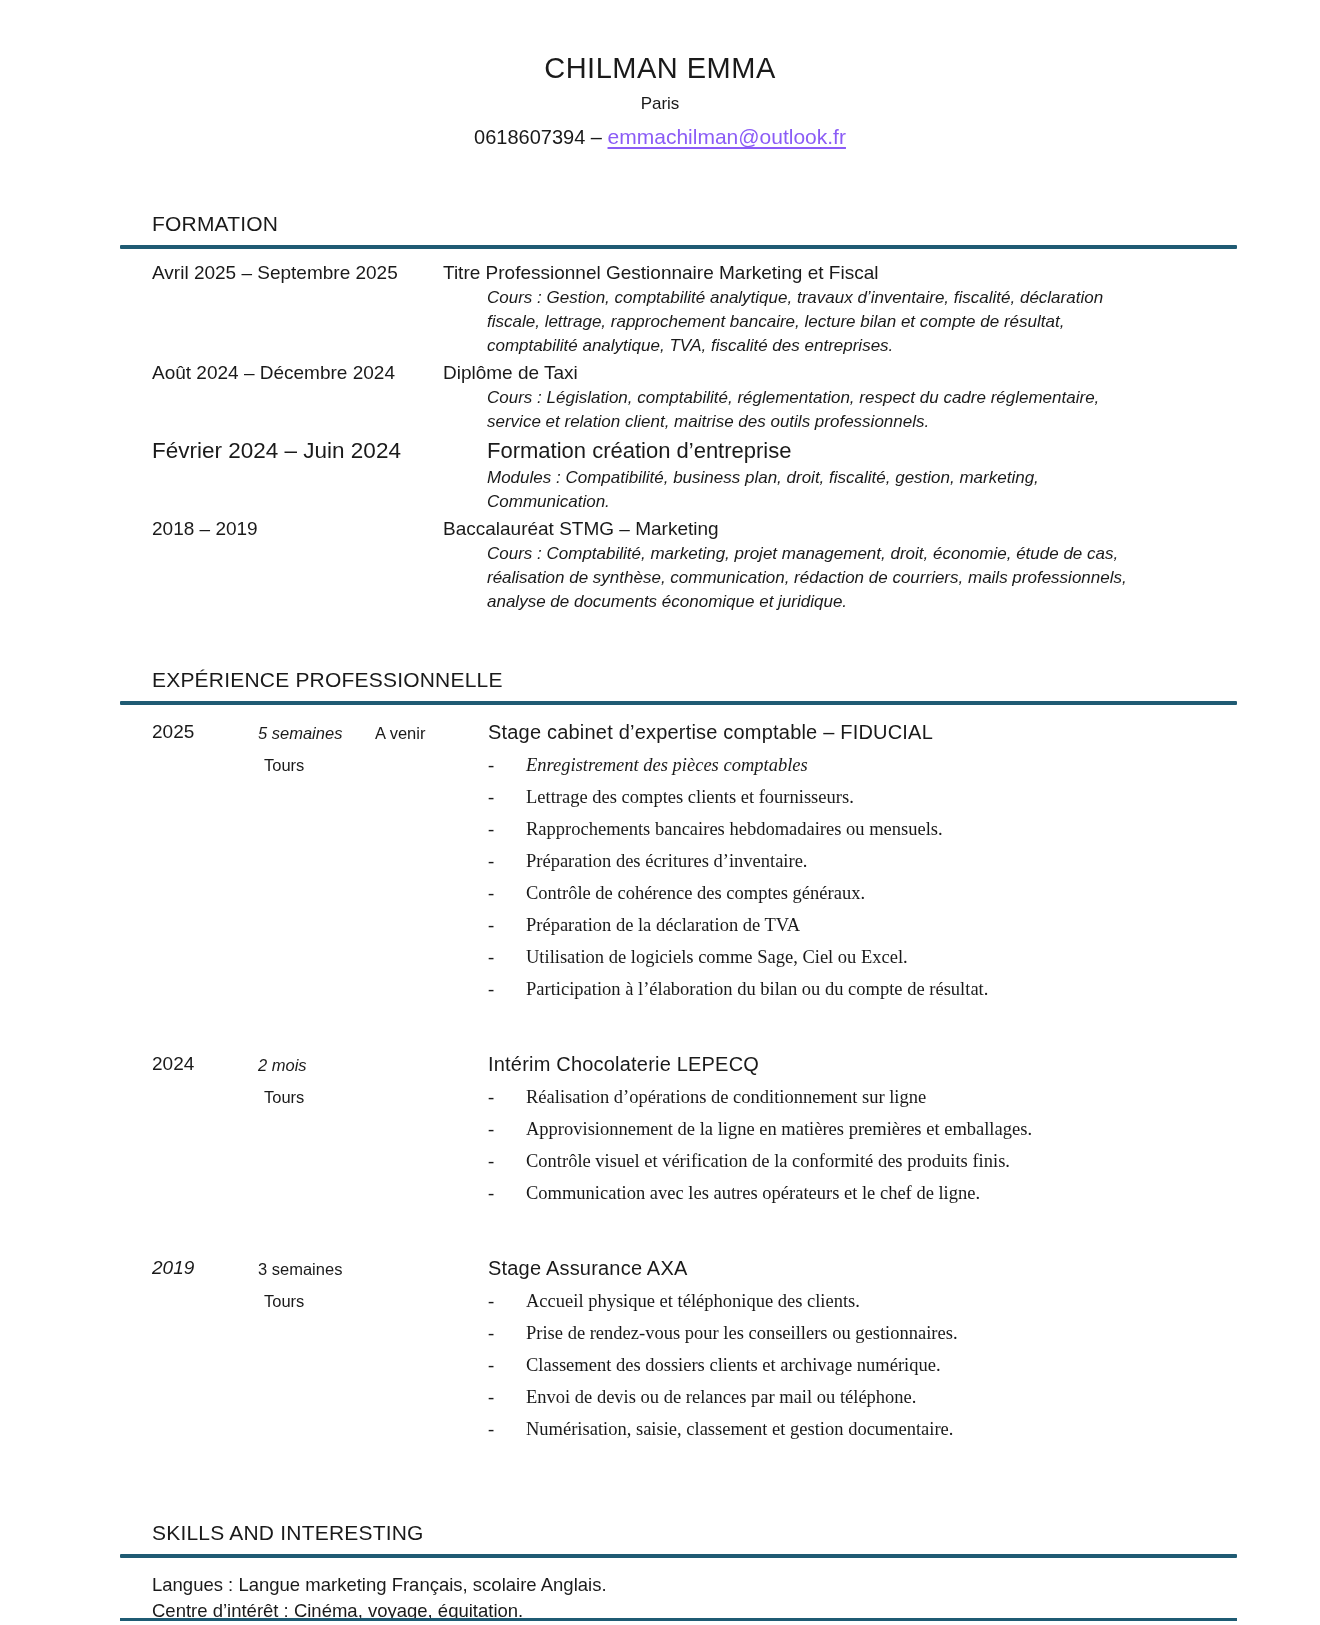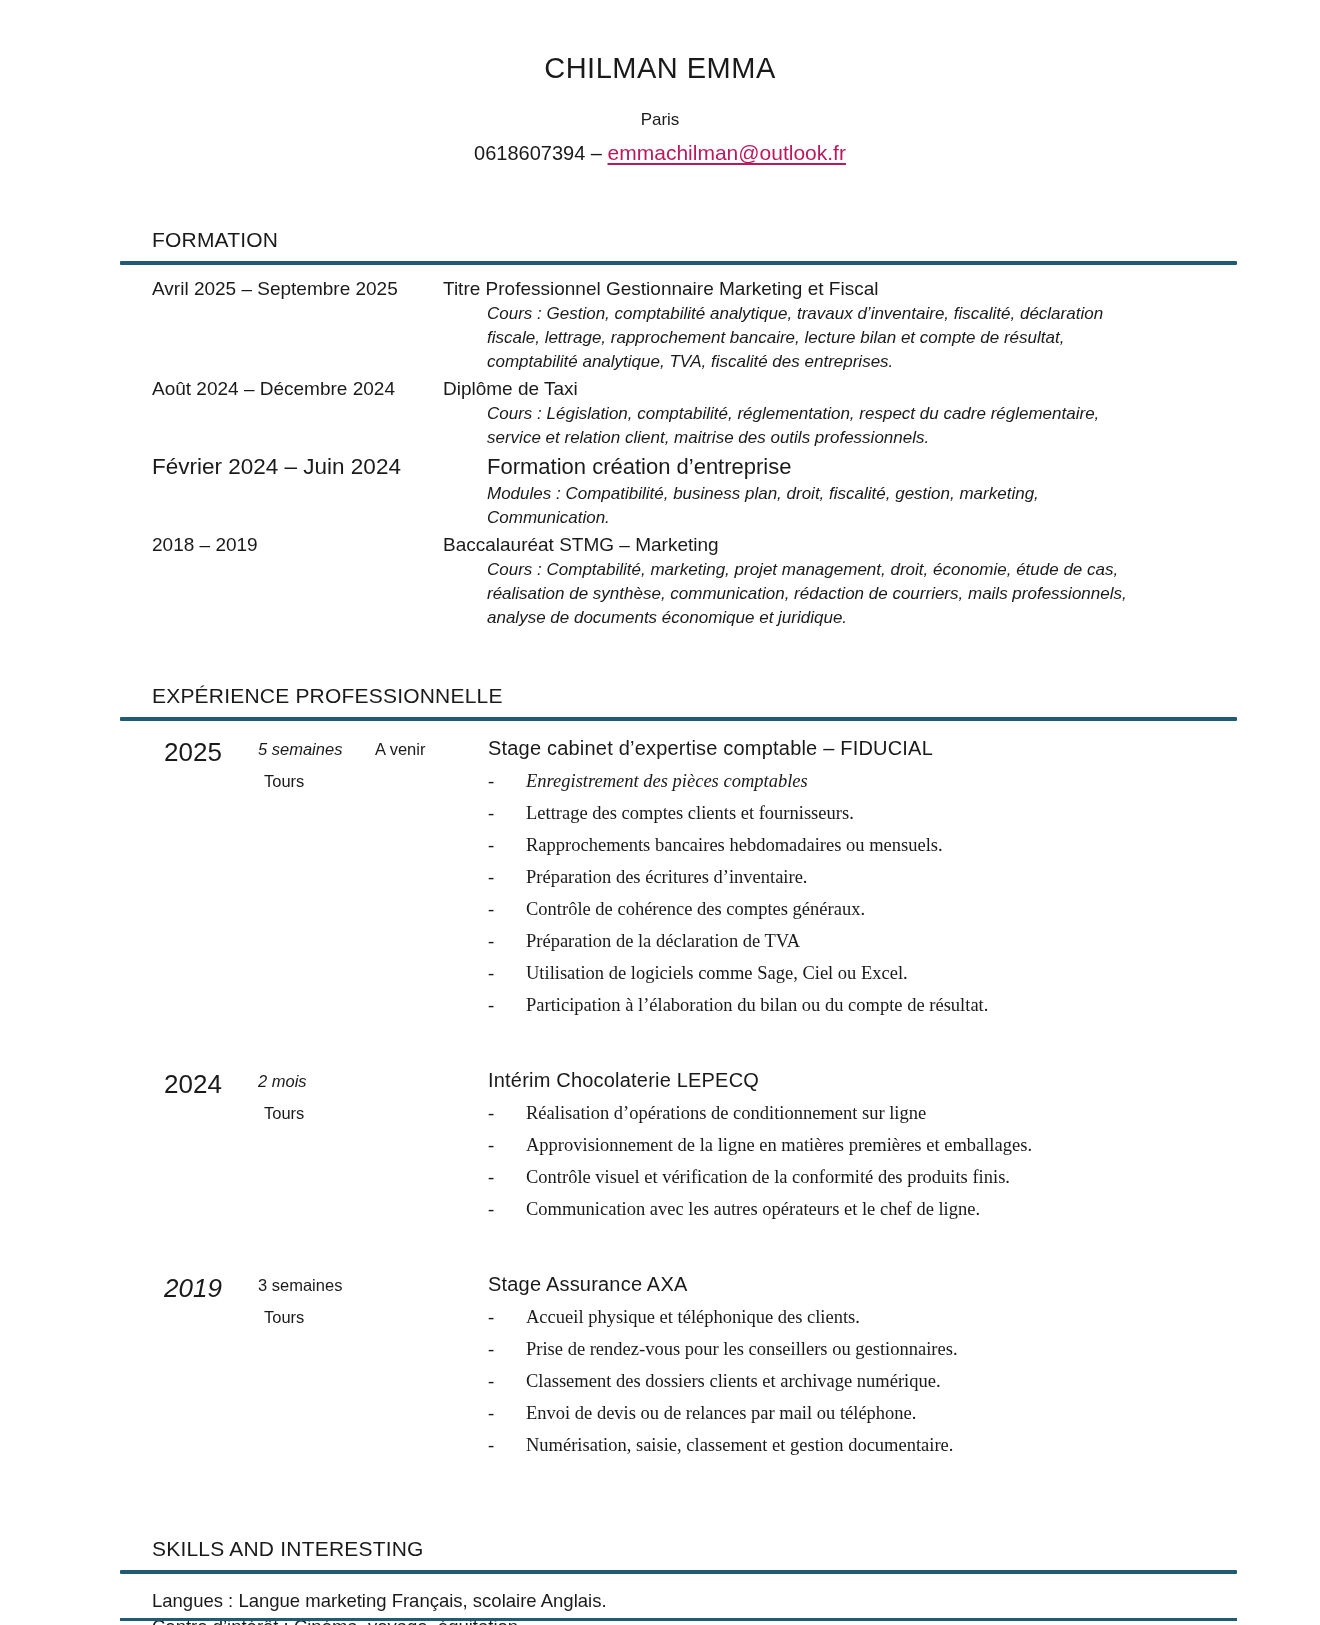--- a/index.html
+++ b/index.html
@@ -10,23 +10,23 @@
     background:#ffffff;
     color:#1a1a1a;
     font-family:"Liberation Sans",sans-serif;
     overflow:hidden;
     box-sizing:border-box;
     padding:52px 83px 0 120px;
   }
   
   .header{text-align:center;margin-right:37px;}
   .header .name{font-size:29px;letter-spacing:.5px;font-weight:400;}
-  .header .city{font-size:17px;margin-top:25px;}
+  .header .city{font-size:17px;margin-top:9px;}
   .header .contact{font-size:20px;margin-top:11px;}
-  .header .contact a{color:#be185d;text-decoration:underline;text-underline-offset:3px;font-size:21px;}
+  .header .contact a{color:#8b5cf6;text-decoration:underline;text-underline-offset:3px;font-size:21px;}
   
   .section-title{font-size:21px;margin:0 0 0 32px;letter-spacing:.2px;}
   .rule{height:4px;background:#1f5b73;margin-top:9px;border-radius:1px;}
   
   .formation{margin-top:63px;}
   .formation .content{margin:13px 0 0 32px;font-size:19px;}
   .f-entry{display:grid;grid-template-columns:291px 1fr;align-items:baseline;}
   .f-entry .period{white-space:nowrap;}
   .f-entry .f-right .f-title{margin-bottom:2px;}
   .f-entry .details{
@@ -34,21 +34,21 @@
     margin-left:44px;max-width:648px;margin-bottom:4px;
   }
   .f-entry.large{}
   .f-entry.large .period{font-size:22.5px;}
   .f-entry.large .f-title{font-size:22px;margin-left:44px;}
   
   .experience{margin-top:50px;}
   .experience .content{margin:16px 0 0 32px;font-size:19px;}
   .x-entry{display:grid;grid-template-columns:106px 117px 113px 1fr;margin-bottom:44px;}
   .x-entry:last-child{margin-bottom:0;}
-  .x-entry .year{font-size:26px;margin-left:12px;}
+  .x-entry .year{font-size:19px;}
   .x-entry .dur{font-size:16.5px;padding-top:3px;}
   .x-entry .dur .duration{display:block;}
   .x-entry .dur .location{display:block;margin-top:13px;margin-left:6px;}
   .x-entry .status{font-size:16.5px;padding-top:3px;}
   .x-entry .x-title{font-size:20px;letter-spacing:.2px;}
   .x-entry ul{
     list-style:none;margin:9px 0 0 0;padding:0;
     font-family:"Liberation Serif",serif;font-size:18.5px;
   }
   .x-entry ul li{display:flex;line-height:24px;margin-bottom:8px;}

